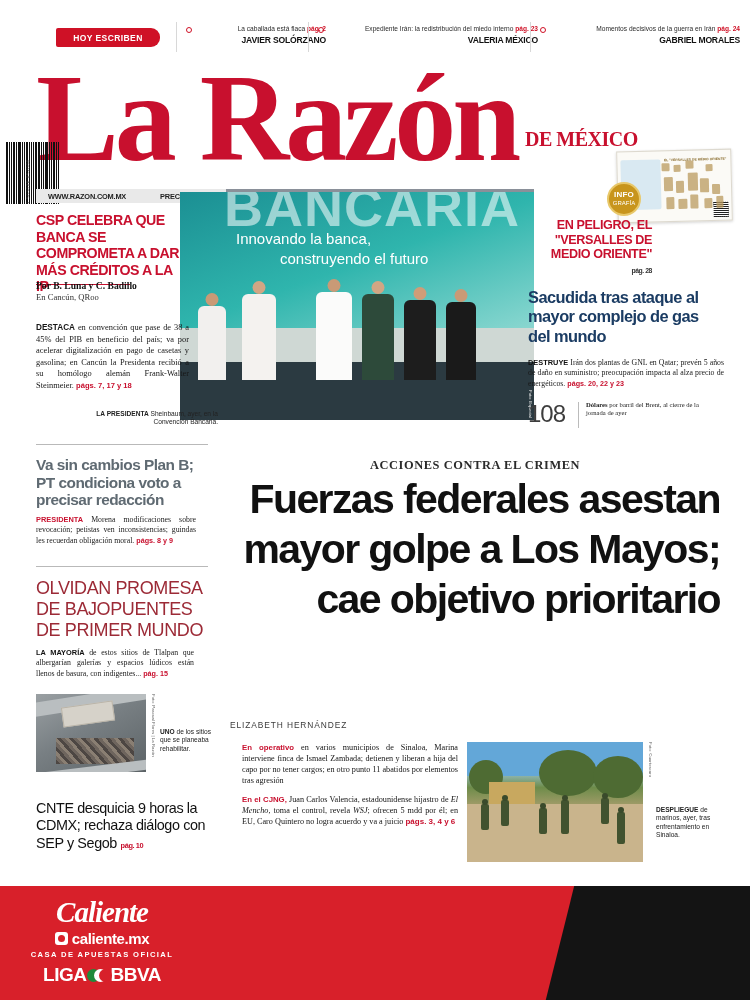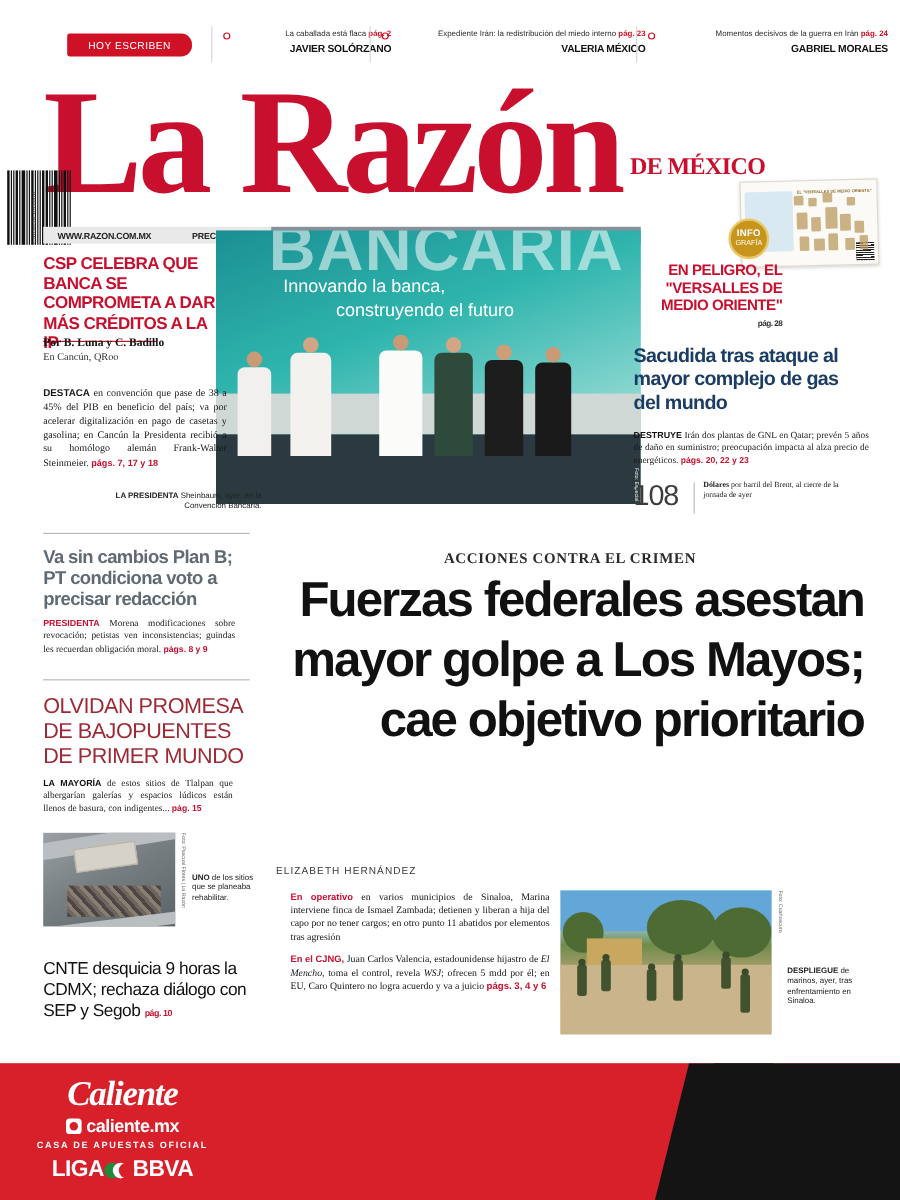--- a/index.html
+++ b/index.html
@@ -11,21 +11,21 @@
   }
   .page { position: relative; width: 750px; height: 1000px; background:#fff; }
 
   
   .topstrip { position:absolute; left:0; top:0; width:750px; height:62px; background:#fff; }
   .hoy-pill {
     position:absolute; left:56px; top:28px; width:104px; height:19px;
     background:#cf1126; border-radius:2px 9px 9px 2px;
     display:flex; align-items:center; justify-content:center;
   }
-  .hoy-pill span { color:#fff; font-size:8.5px; font-weight:normal; letter-spacing:.4px; }
+  .hoy-pill span { color:#fff; font-size:8.5px; font-weight:bold; letter-spacing:.4px; }
   .colwrap { position:absolute; top:25px; height:30px;text-align:right; }
   .colwrap .ring {
     position:absolute; left:0; top:2px; width:6px; height:6px;
     border:1.3px solid #cf1126; border-radius:50%;
   }
   .colwrap .kicker { margin-left:10px; font-size:6.6px; color:#2a2a2a; line-height:8px; white-space:nowrap;}
   .colwrap .kicker b.pg { color:#cf1126; font-weight:bold; }
   .colwrap .auth { margin-left:10px; margin-top:2px; font-size:8.6px; font-weight:bold; color:#111; letter-spacing:-.2px; white-space:nowrap;}
   .divv { position:absolute; top:22px; width:1px; height:30px; background:#d8d8d8; }
 

